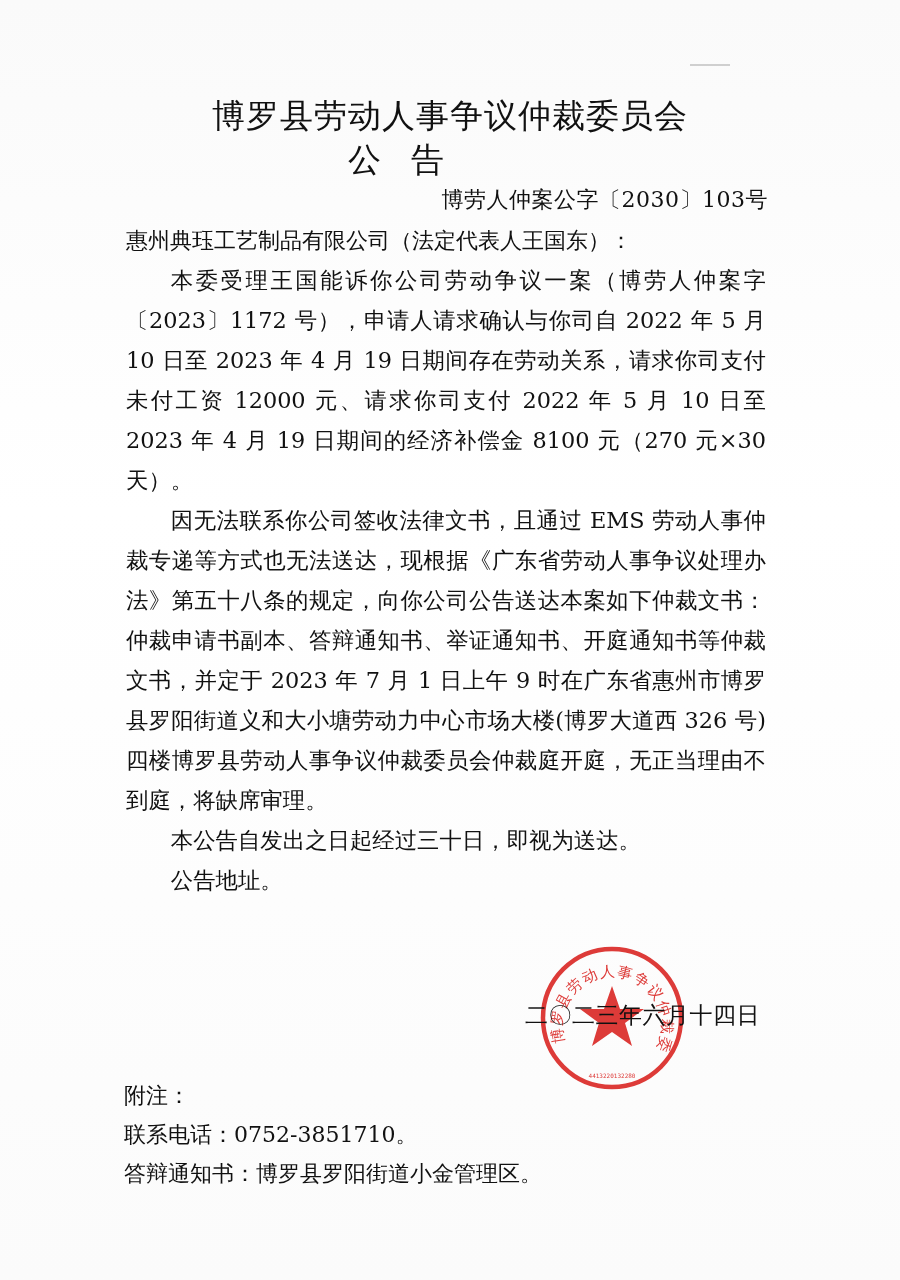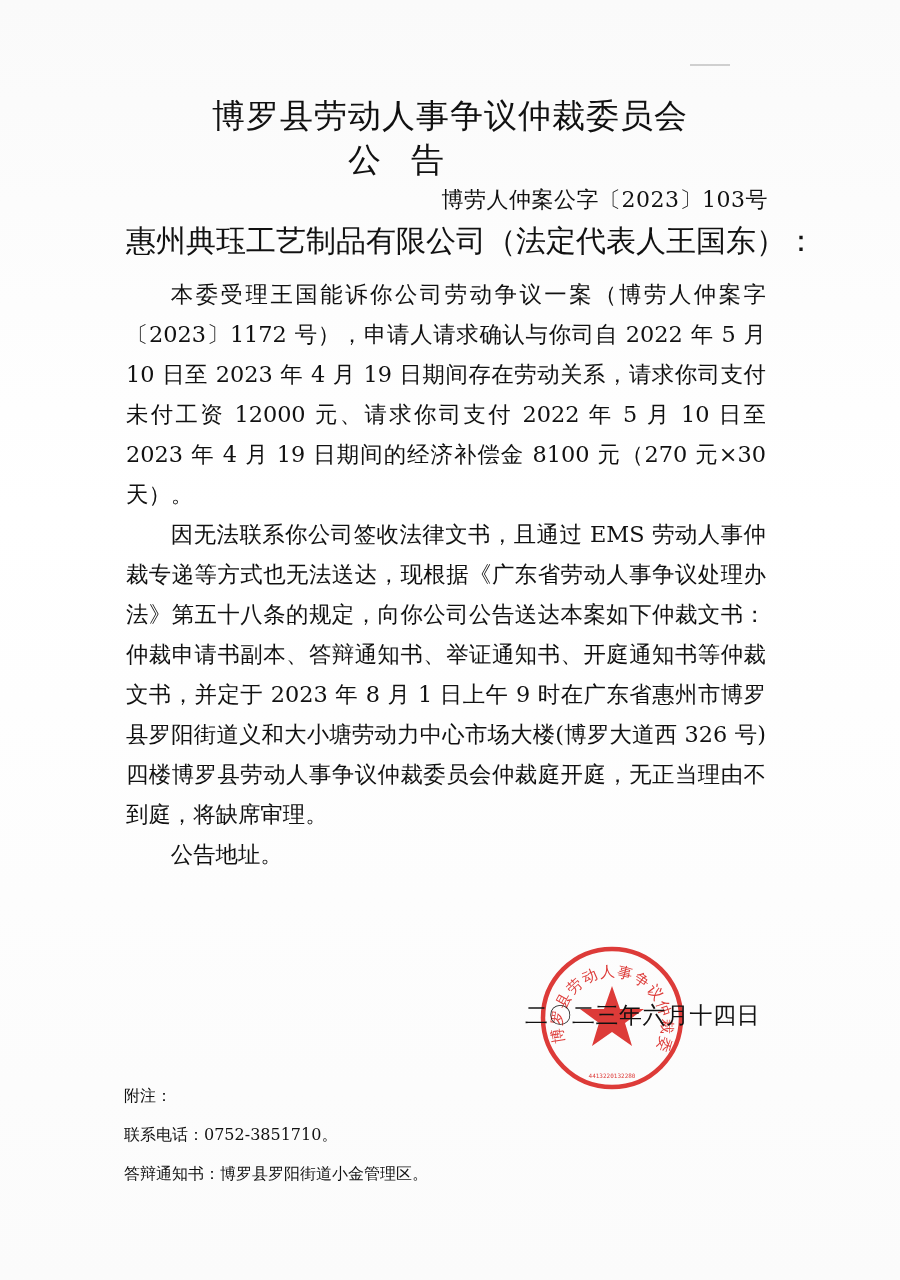--- a/index.html
+++ b/index.html
@@ -49,32 +49,31 @@
       right: 132px;
       top: 183px;
       font-size: 22px;
       line-height: 34px;
       letter-spacing: 0.5px;
     }
     .addressee {
       position: absolute;
       left: 126px;
       top: 224px;
-      font-size: 30px;
+      font-size: 22px;
       line-height: 34px;
     }
     .body-text {
       position: absolute;
       left: 126px;
       width: 640px;
       top: 260px;
       font-size: 22.4px;
       line-height: 40px;
       text-align: justify;
-      margin-top: 14px;
     }
     .body-text p {
       margin: 0;
       text-indent: 2em;
     }
     .date-line {
       position: absolute;
       right: 140px;
       top: 998px;
       font-size: 23px;
@@ -89,21 +88,21 @@
       top: 946px;
       width: 144px;
       height: 144px;
       z-index: 2;
       opacity: 0.88;
     }
     .notes {
       position: absolute;
       left: 124px;
       top: 1076px;
-      font-size: 16px;
+      font-size: 22px;
       line-height: 39px;
     }
     .notes div { white-space: nowrap; }
     .corner-mark {
       position: absolute;
       left: 690px;
       top: 64px;
       width: 40px;
       height: 2px;
       background: #cfcfcf;
@@ -111,27 +110,28 @@
   </style>
 </head>
 <body>
 
 <div class="page">
 
   <div class="corner-mark"></div>
 
   <div class="title">博罗县劳动人事争议仲裁委员会</div>
   <div class="subtitle">公告</div>
-  <div class="doc-number">博劳人仲案公字〔2023〕103号</div>
+  <div class="doc-number">博劳人仲案公字〔2030〕103号</div>
 
   <div class="addressee">惠州典珏工艺制品有限公司（法定代表人王国东）：</div>
 
   <div class="body-text">
     <p>本委受理王国能诉你公司劳动争议一案（博劳人仲案字〔2023〕1172 号），申请人请求确认与你司自 2022 年 5 月 10 日至 2023 年 4 月 19 日期间存在劳动关系，请求你司支付未付工资 12000 元、请求你司支付 2022 年 5 月 10 日至 2023 年 4 月 19 日期间的经济补偿金 8100 元（270 元×30 天）。</p>
-    <p>因无法联系你公司签收法律文书，且通过 EMS 劳动人事仲裁专递等方式也无法送达，现根据《广东省劳动人事争议处理办法》第五十八条的规定，向你公司公告送达本案如下仲裁文书：仲裁申请书副本、答辩通知书、举证通知书、开庭通知书等仲裁文书，并定于 2023 年 8 月 1 日上午 9 时在广东省惠州市博罗县罗阳街道义和大小塘劳动力中心市场大楼(博罗大道西 326 号)四楼博罗县劳动人事争议仲裁委员会仲裁庭开庭，无正当理由不到庭，将缺席审理。</p>
+    <p>因无法联系你公司签收法律文书，且通过 EMS 劳动人事仲裁专递等方式也无法送达，现根据《广东省劳动人事争议处理办法》第五十八条的规定，向你公司公告送达本案如下仲裁文书：仲裁申请书副本、答辩通知书、举证通知书、开庭通知书等仲裁文书，并定于 2023 年 7 月 1 日上午 9 时在广东省惠州市博罗县罗阳街道义和大小塘劳动力中心市场大楼(博罗大道西 326 号)四楼博罗县劳动人事争议仲裁委员会仲裁庭开庭，无正当理由不到庭，将缺席审理。</p>
+    <p>本公告自发出之日起经过三十日，即视为送达。</p>
     <p>公告地址。</p>
   </div>
 
   <svg class="stamp" viewBox="0 0 144 144">
     <defs>
       <path id="sealArc" d="M 26 100 A 50 50 0 1 1 118 100" fill="none"></path>
     </defs>
     <circle cx="72" cy="72" r="69" fill="none" stroke="#d9211e" stroke-width="4.5"></circle>
     <text font-size="15" fill="#d9211e" font-family="DejaVu Sans, sans-serif" letter-spacing="1.5">
       <textPath href="#sealArc" startOffset="2%">博罗县劳动人事争议仲裁委员会</textPath>

